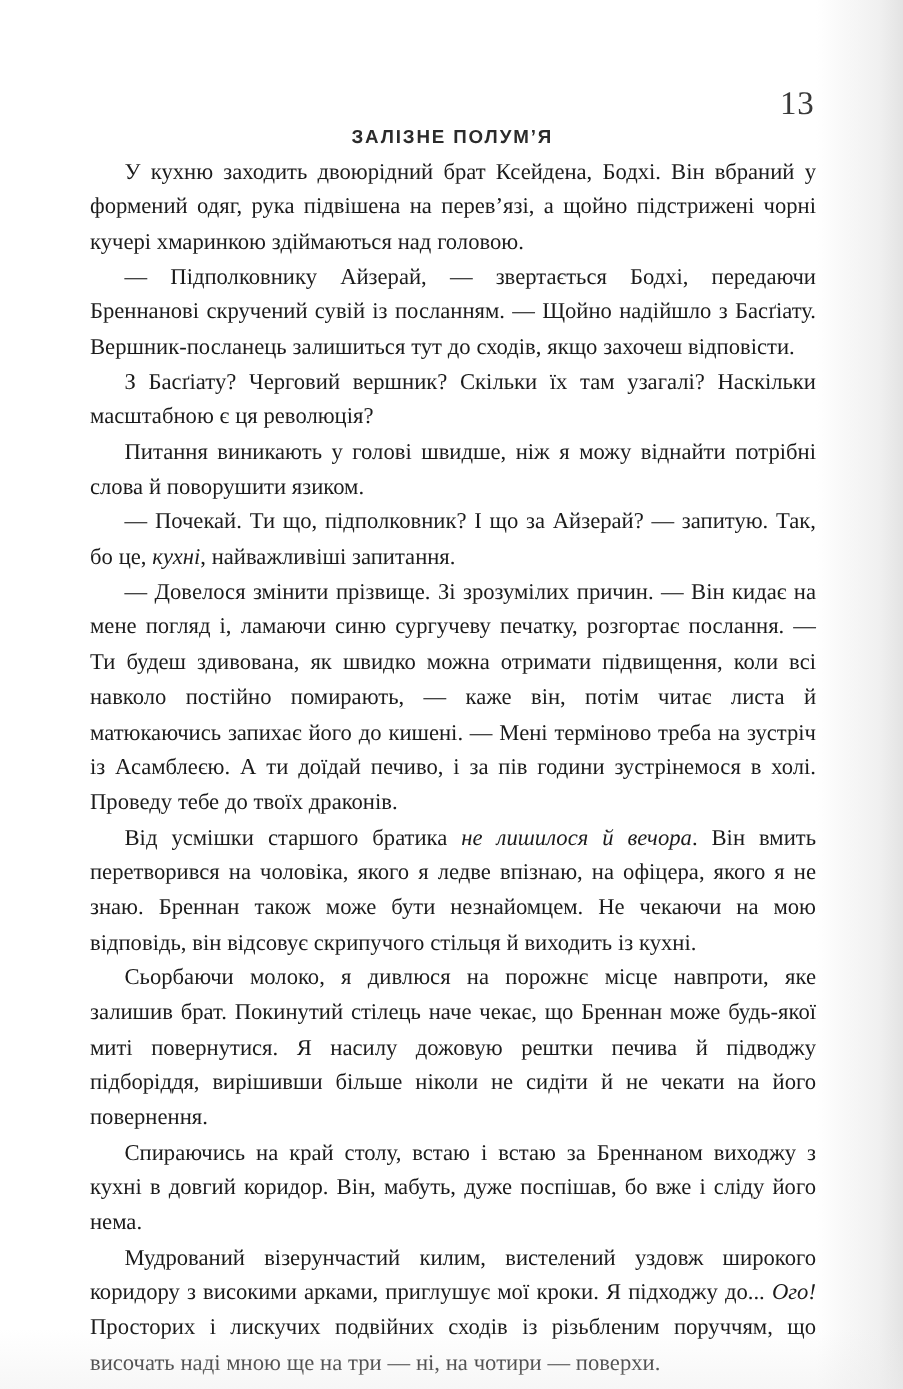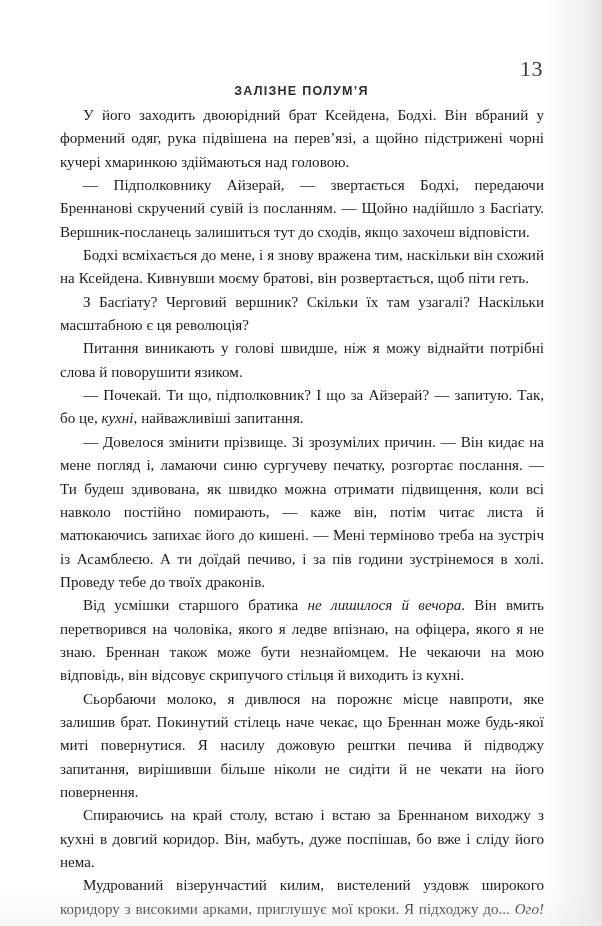--- a/index.html
+++ b/index.html
@@ -105,29 +105,28 @@
 <body>
 
 <div id="page-sheet">
 
   <div id="running-head">
     <div class="rh-title">ЗАЛІЗНЕ ПОЛУМ’Я</div>
     <div class="rh-folio">13</div>
   </div>
 
   <div id="text-block">
-      <p class="para">У його заходить двоюрідний брат Ксейдена, Бодхі. Він вбраний у формений одяг, рука підвішена на перев’язі, а щойно підстрижені чорні кучері хмаринкою здіймаються над головою.</p>
+      <p class="para">У кухню заходить двоюрідний брат Ксейдена, Бодхі. Він вбраний у формений одяг, рука підвішена на перев’язі, а щойно підстрижені чорні кучері хмаринкою здіймаються над головою.</p>
       <p class="para">— Підполковнику Айзерай, — звертається Бодхі, передаючи Бреннанові скручений сувій із посланням. — Щойно надійшло з Басґіату. Вершник-посланець залишиться тут до сходів, якщо захочеш відповісти.</p>
-      <p class="para">Бодхі всміхається до мене, і я знову вражена тим, наскільки він схожий на Ксейдена. Кивнувши моєму братові, він розвертається, щоб піти геть.</p>
       <p class="para">З Басґіату? Черговий вершник? Скільки їх там узагалі? Наскільки масштабною є ця революція?</p>
       <p class="para">Питання виникають у голові швидше, ніж я можу віднайти потрібні слова й поворушити язиком.</p>
       <p class="para">— Почекай. Ти що, підполковник? І що за Айзерай? — запитую. Так, бо це, <em>кухні</em>, найважливіші запитання.</p>
       <p class="para">— Довелося змінити прізвище. Зі зрозумілих причин. — Він кидає на мене погляд і, ламаючи синю сургучеву печатку, розгортає послання. — Ти будеш здивована, як швидко можна отримати підвищення, коли всі навколо постійно помирають, — каже він, потім читає листа й матюкаючись запихає його до кишені. — Мені терміново треба на зустріч із Асамблеєю. А ти доїдай печиво, і за пів години зустрінемося в холі. Проведу тебе до твоїх драконів.</p>
       <p class="para">Від усмішки старшого братика <em>не лишилося й вечора</em>. Він вмить перетворився на чоловіка, якого я ледве впізнаю, на офіцера, якого я не знаю. Бреннан також може бути незнайомцем. Не чекаючи на мою відповідь, він відсовує скрипучого стільця й виходить із кухні.</p>
-      <p class="para">Сьорбаючи молоко, я дивлюся на порожнє місце навпроти, яке залишив брат. Покинутий стілець наче чекає, що Бреннан може будь-якої миті повернутися. Я насилу дожовую рештки печива й підводжу запитання, вирішивши більше ніколи не сидіти й не чекати на його повернення.</p>
+      <p class="para">Сьорбаючи молоко, я дивлюся на порожнє місце навпроти, яке залишив брат. Покинутий стілець наче чекає, що Бреннан може будь-якої миті повернутися. Я насилу дожовую рештки печива й підводжу підборіддя, вирішивши більше ніколи не сидіти й не чекати на його повернення.</p>
       <p class="para">Спираючись на край столу, встаю і встаю за Бреннаном виходжу з кухні в довгий коридор. Він, мабуть, дуже поспішав, бо вже і сліду його нема.</p>
       <p class="para">Мудрований візерунчастий килим, вистелений уздовж широкого коридору з високими арками, приглушує мої кроки. Я підходжу до... <em>Ого!</em> Просторих і лискучих подвійних сходів із різьбленим поруччям, що височать наді мною ще на три — ні, на чотири — поверхи.</p>
     </div>
 
   <div id="page-edge-shade"></div>
   <div id="page-edge-shade-bottom"></div>
 
 </div>
 
 </body></html>

